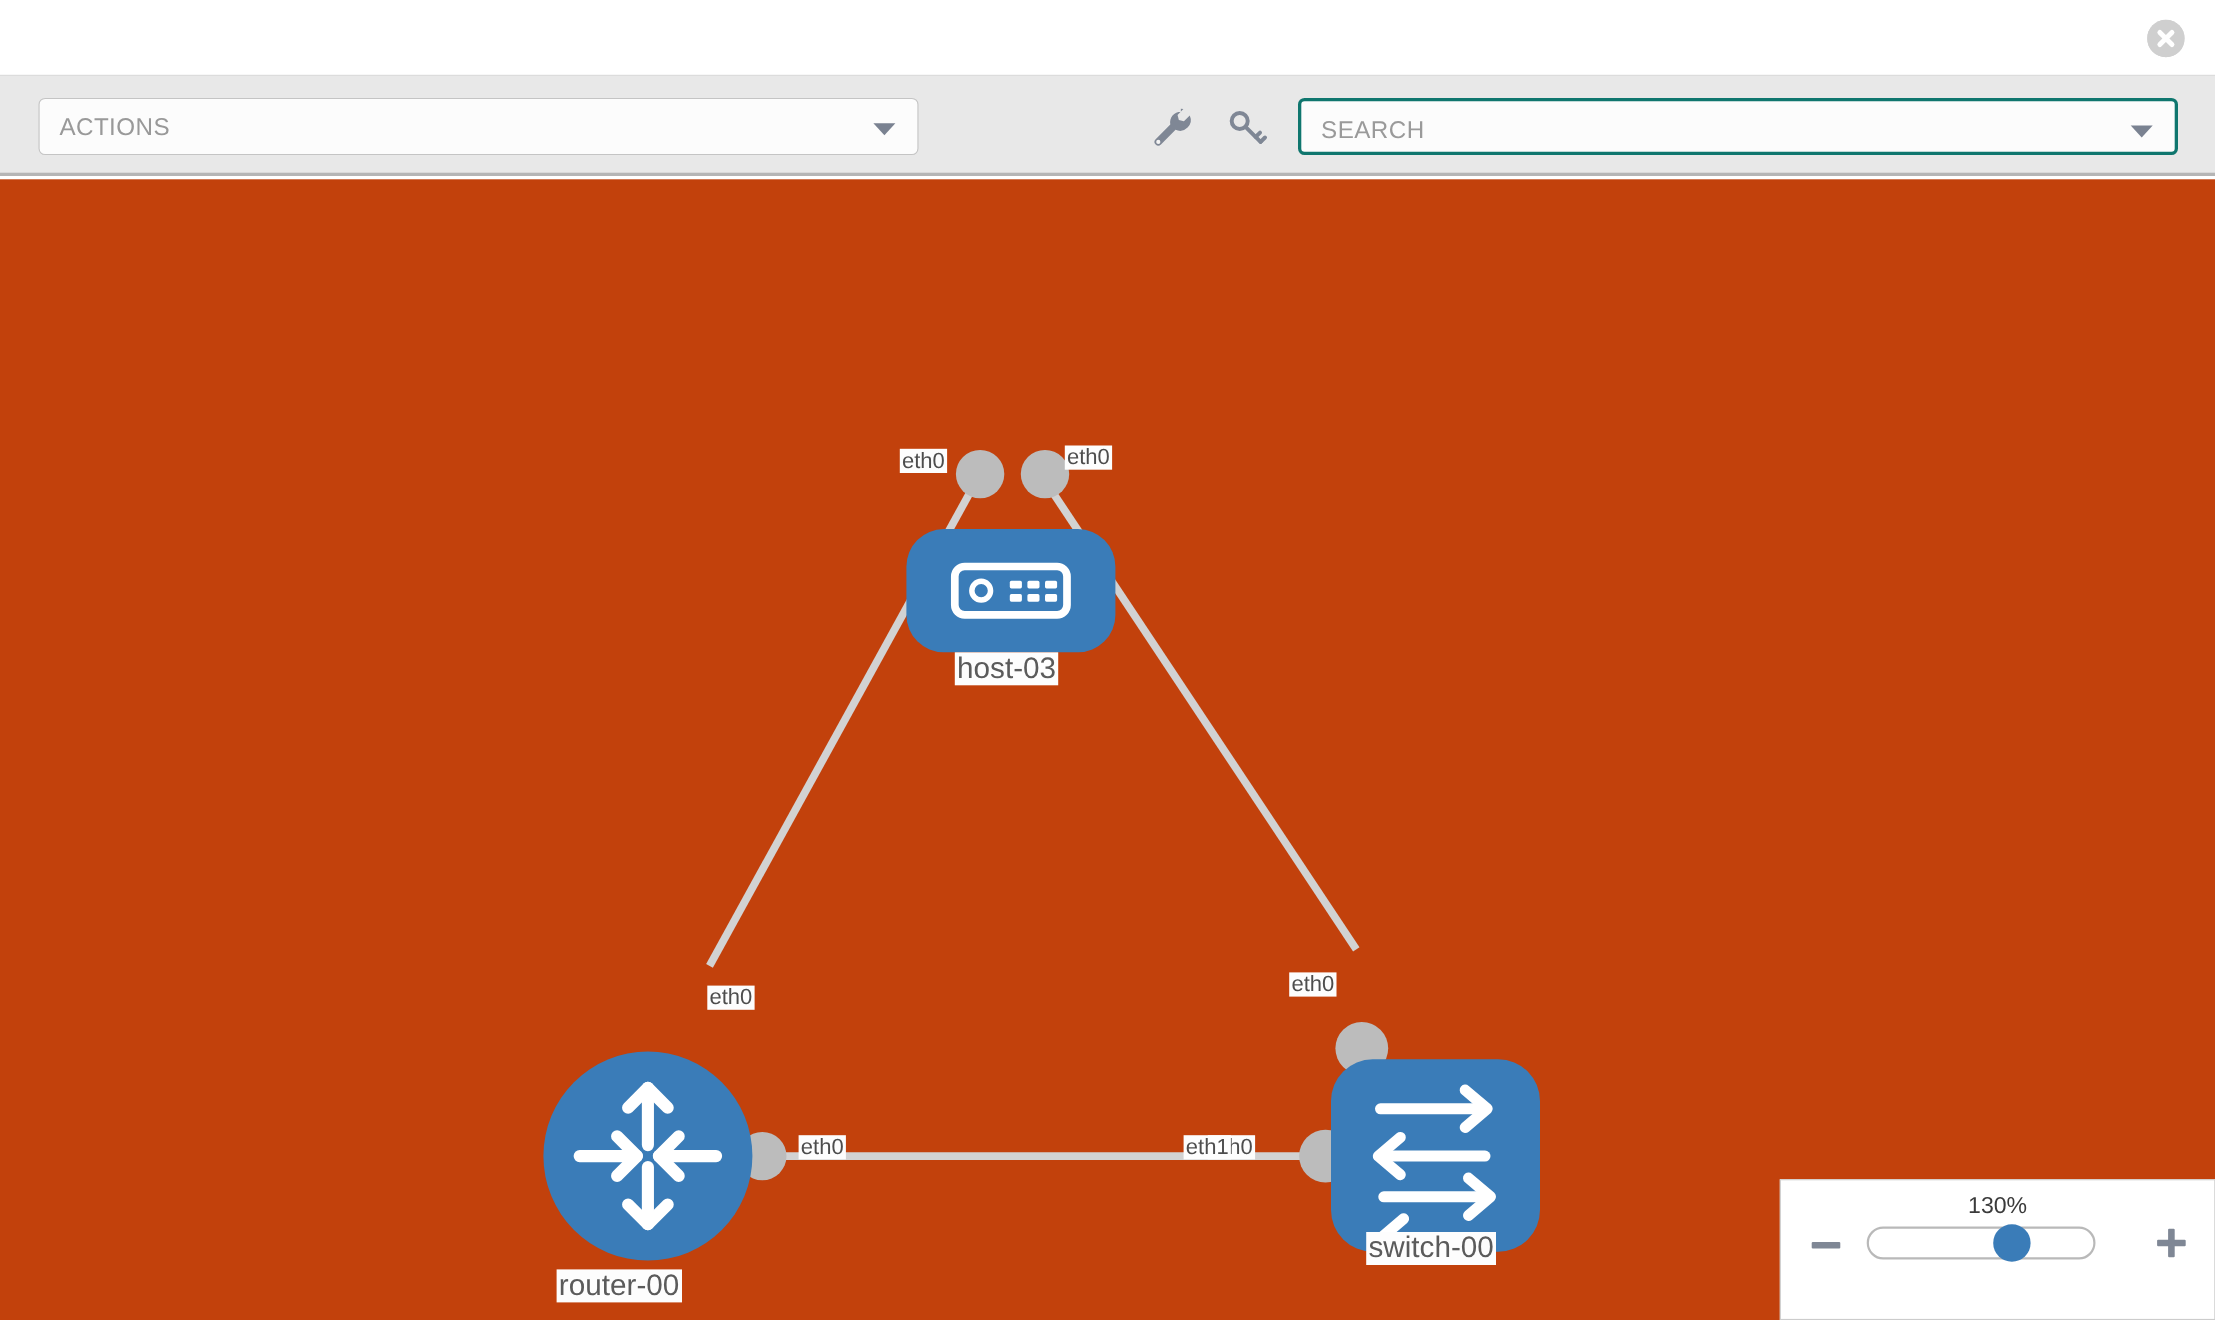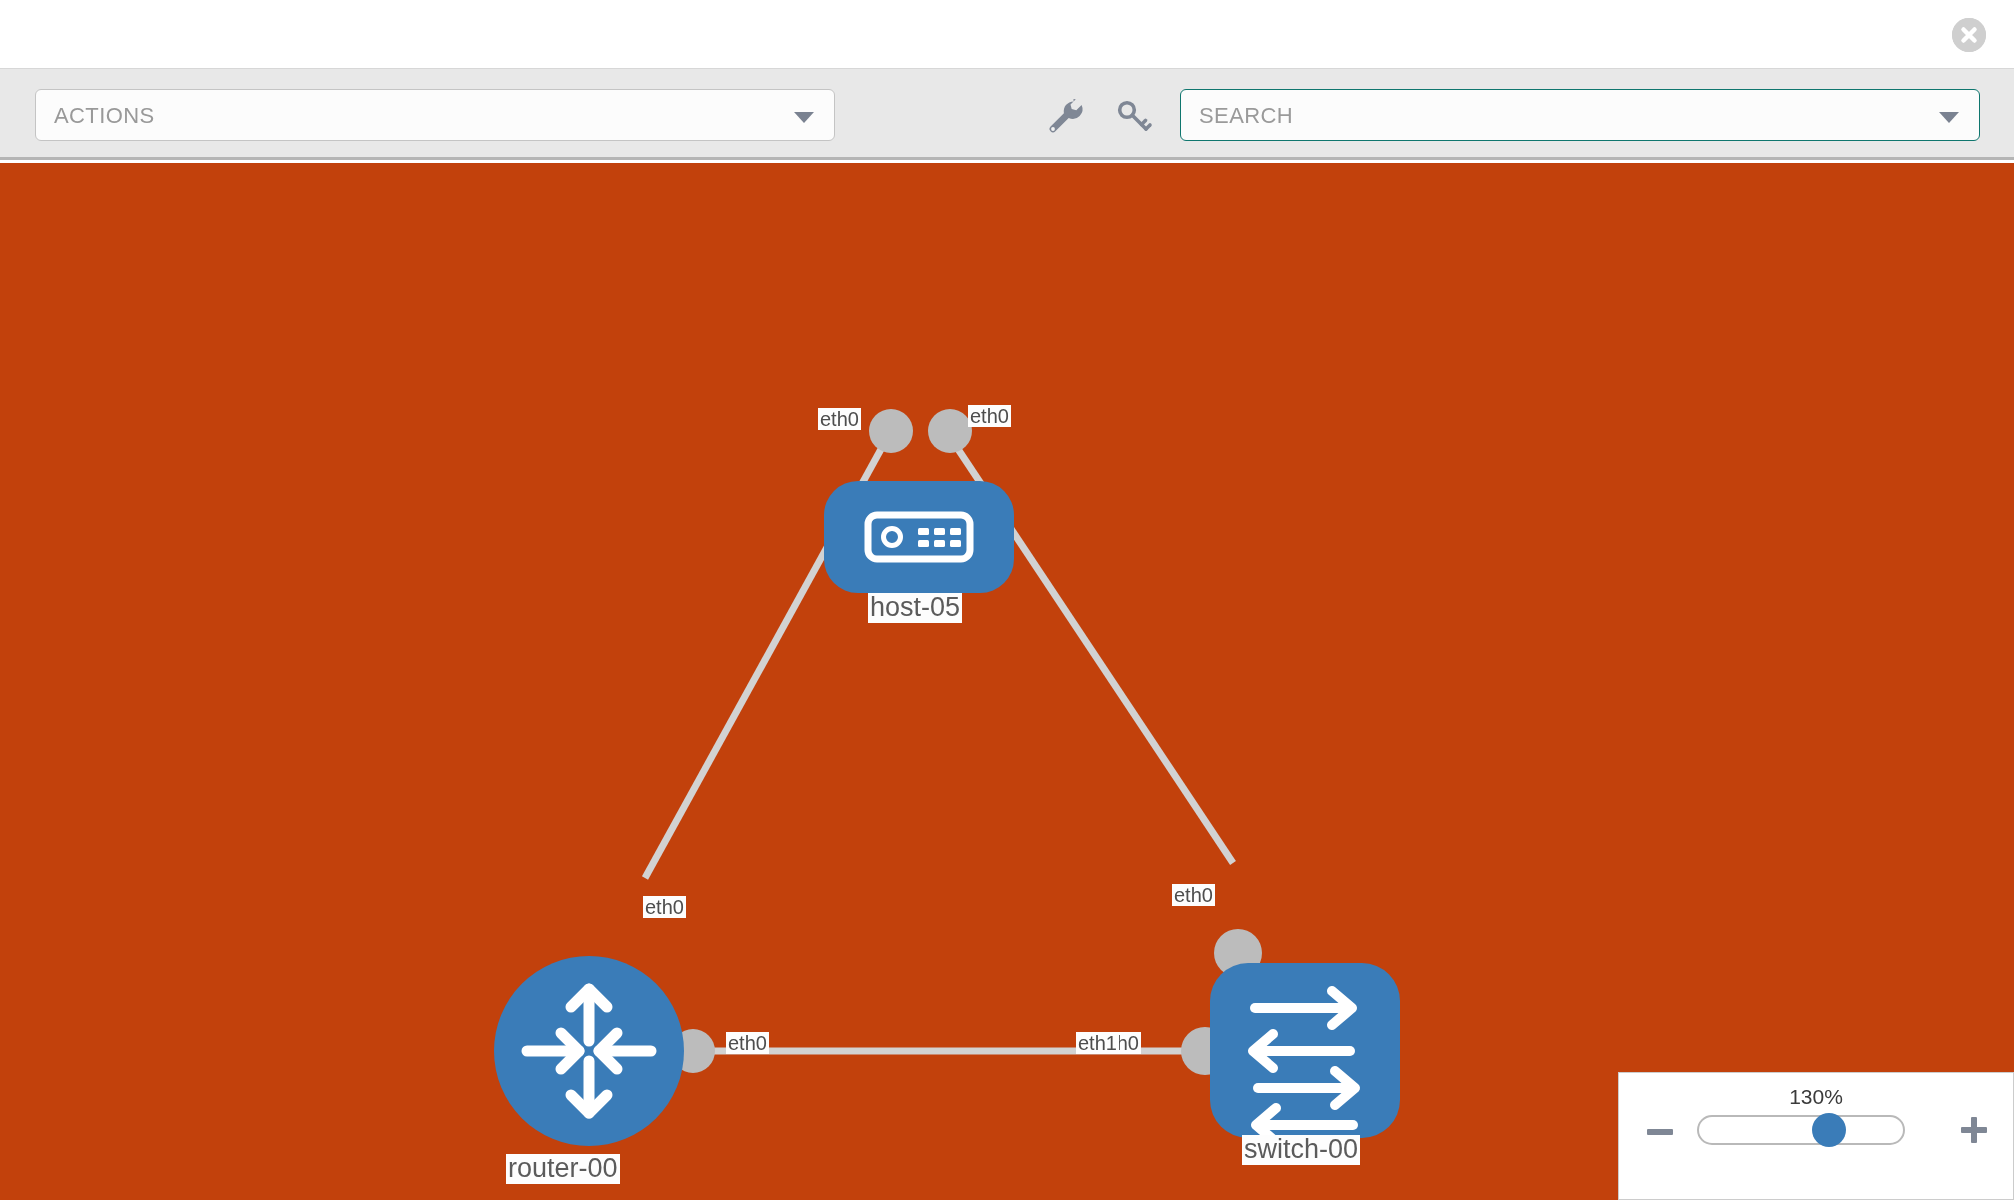--- a/index.html
+++ b/index.html
@@ -66,21 +66,21 @@
     position: absolute; top: 26px;
     width: 42px; height: 42px;
     cursor: pointer;
   }
   .tool-icon.wrench { left: 1043px; }
   .tool-icon.key    { left: 1112px; }
   .search-box {
     position: absolute; left: 1180px; top: 20px;
     width: 800px; height: 52px;
     background: #fcfcfc;
-    border: 1px solid #0f766e;
+    border: 3px solid #0f766e;
     border-radius: 6px;
   }
   .search-label {
     position: absolute; left: 18px; top: 13px;
     font-size: 22px; color: #9a9a9a;
     letter-spacing: 0.4px;
   }
 
   
   .canvas {
@@ -277,25 +277,25 @@
 
   <span class="port-label" style="left:643px; top:733px;">eth0</span>
 
   <span class="port-label" style="left:1172px; top:721px;">eth0</span>
 
   <span class="port-label" style="left:726px; top:869px;">eth0</span>
 
   <span class="port-label" style="left:1098px; top:869px;">eth0</span>
   <span class="port-label" style="left:1076px; top:869px;">eth1</span>
 
-  <span class="node-label" style="left:868px; top:430px;">host-05</span>
+  <span class="node-label" style="left:868px; top:430px;">host-03</span>
 
   <span class="node-label" style="left:506px; top:991px;">router-00</span>
 
-  <span class="node-label" style="left:1242px; top:957px;margin-top:15px;">switch-00</span>
+  <span class="node-label" style="left:1242px; top:957px;">switch-00</span>
 
   <div class="zoom-panel">
     <div class="zoom-level">130%</div>
     <div class="zoom-minus"></div>
     <div class="zoom-track">
       <div class="zoom-thumb"></div>
     </div>
     <div class="zoom-plus"></div>
   </div>
 

